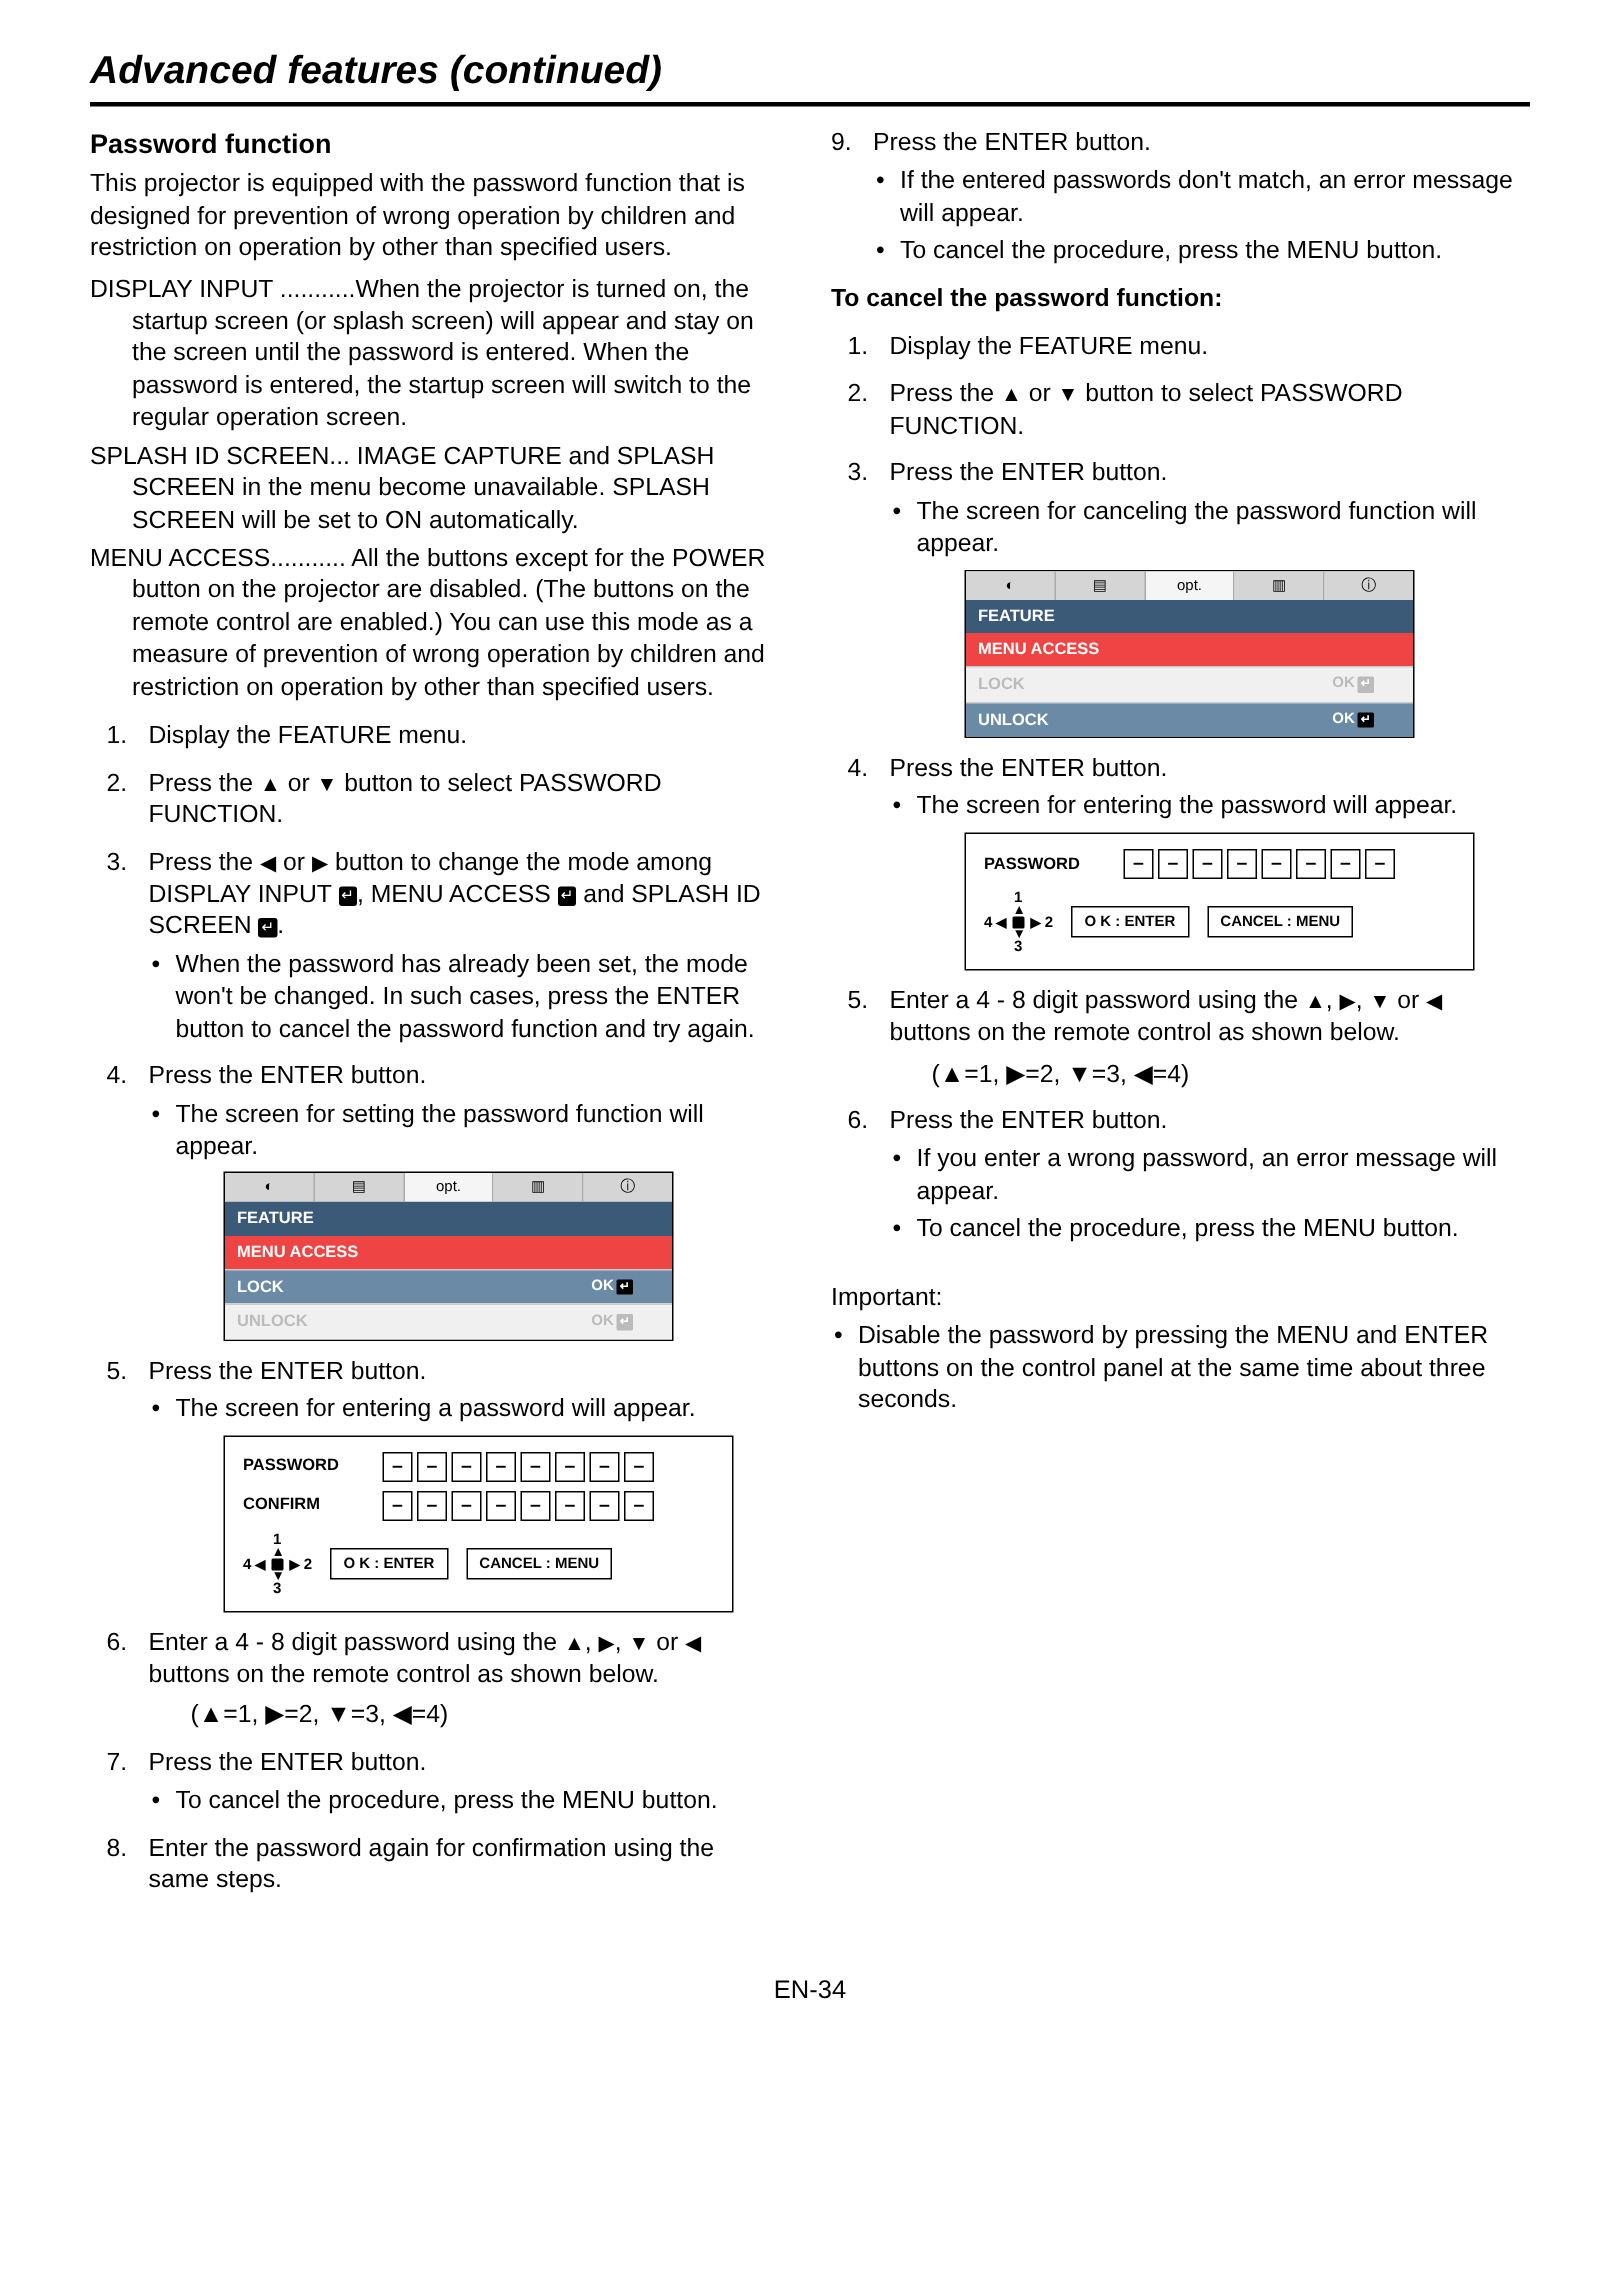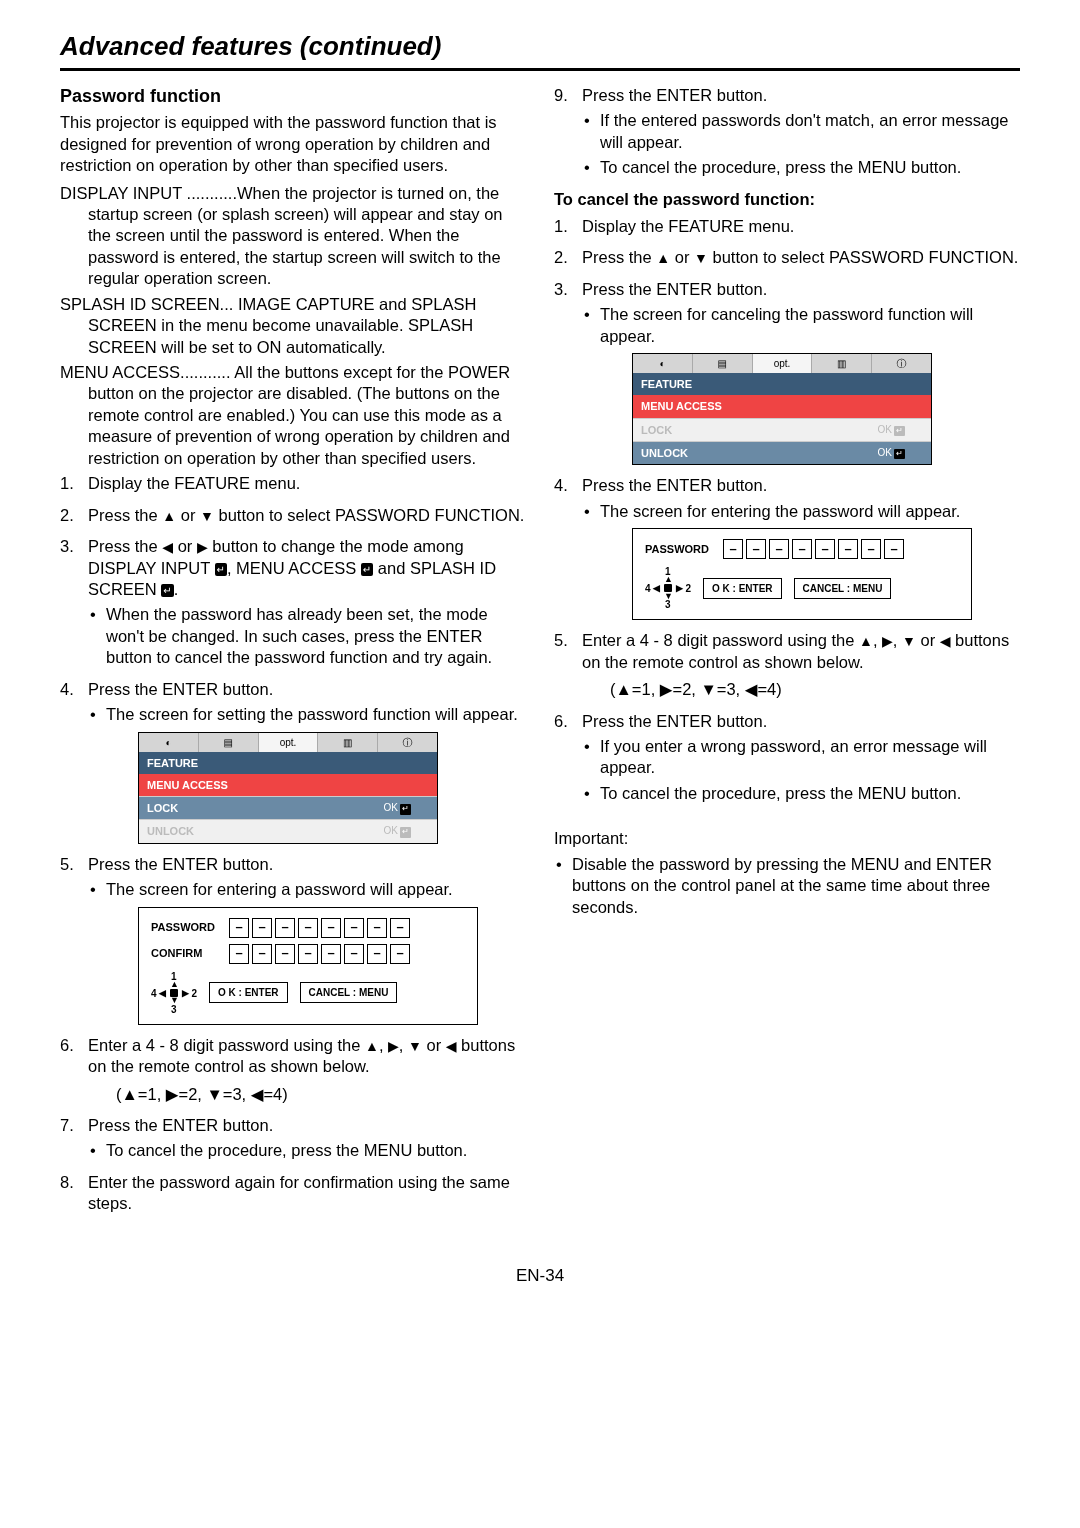--- a/index.html
+++ b/index.html
@@ -27,21 +27,21 @@
   .col { flex: 1; min-width: 0; }
   .section-title {
     font-weight: bold;
     font-size: 18px;
     margin-bottom: 4px;
   }
   p { margin-bottom: 6px; }
   .def { margin-bottom: 4px; padding-left: 28px; }
   .def .term { margin-left: -28px; }
   .sub-head { font-weight: bold; margin-top: 10px; margin-bottom: 6px; }
-  ol.steps { list-style: none; counter-reset: s; margin: 0; }
+  ol.steps { list-style: none; counter-reset: s; margin: 11px; }
   ol.steps > li { counter-increment: s; position: relative; padding-left: 28px; margin-bottom: 10px; }
   ol.steps > li::before { content: counter(s) "."; position: absolute; left: 0; }
   ol.steps2 { list-style: none; margin: 0; }
   ol.steps2 > li { position: relative; padding-left: 28px; margin-bottom: 10px; }
   ol.steps2 > li .num { position: absolute; left: 0; }
   ul.bul { list-style: none; margin-top: 4px; }
   ul.bul > li { position: relative; padding-left: 18px; margin-bottom: 4px; }
   ul.bul > li::before { content: "•"; position: absolute; left: 2px; }
   .arrow-up::before { content: "▲"; font-size: 0.85em; }
   .arrow-down::before { content: "▼"; font-size: 0.85em; }
@@ -56,27 +56,27 @@
   .menu-tab { flex:1; text-align:center; font-size:10px; padding:3px 0; border-right:1px solid #aaa; background:#d5d5d5; position:relative;}
   .menu-tab:last-child{border-right:none;}
   .menu-tab.sel{ background:#f5f5f5; }
   .menu-row { display:flex; font-size:11px; font-weight:bold; color:#fff; }
   .menu-row .l{flex:1; padding:4px 8px;}
   .menu-row .r{width:80px; text-align:center; padding:4px 4px;}
   .mr-feature{ background:#3a5a78;}
   .mr-menuaccess{ background:#ef4444;}
   .mr-lock, .mr-unlock { background:#f0f0f0; color:#000; border-top:1px solid #ccc;}
   .mr-lock.sel, .mr-unlock.sel { background:#6a8aa5; color:#fff;}
-  .mr-lock .r, .mr-unlock .r{ font-weight:normal;}
+  .mr-lock .r, .mr-unlock .r{ font-weight:bold;}
   .ok-enter{ font-size:10px;}
   .ok-enter .eg{display:inline-block;background:#000;color:#fff;font-size:8px;padding:0 2px;border-radius:1px;margin-left:2px;}
 
   
   .pw-shot{ width: 340px; border:1.5px solid #000; margin:6px 0 10px 50px; padding:10px 12px 8px 12px;}
-  .pw-row{ display:flex; align-items:center; margin-bottom:6px;}
+  .pw-row{ display:flex; align-items:center; margin-bottom:6px;gap:15px;}
   .pw-label{ width:78px; font-size:11px; font-weight:bold;}
   .pw-digits{ display:flex; gap:3px;}
   .pw-digit{ width:20px; height:20px; border:1.5px solid #000; display:flex; align-items:center; justify-content:center; font-weight:bold; font-size:13px;}
   .pw-bottom{ display:flex; align-items:center; gap:12px; margin-top:4px;}
   .pw-nav{ position:relative; width:46px; height:46px; font-size:10px; font-weight:bold;}
   .pw-nav .c{position:absolute;}
   .pw-nav .u{left:20px; top:0;}
   .pw-nav .d{left:20px; bottom:0;}
   .pw-nav .l{left:0; top:17px;}
   .pw-nav .r2{right:0; top:17px;}

